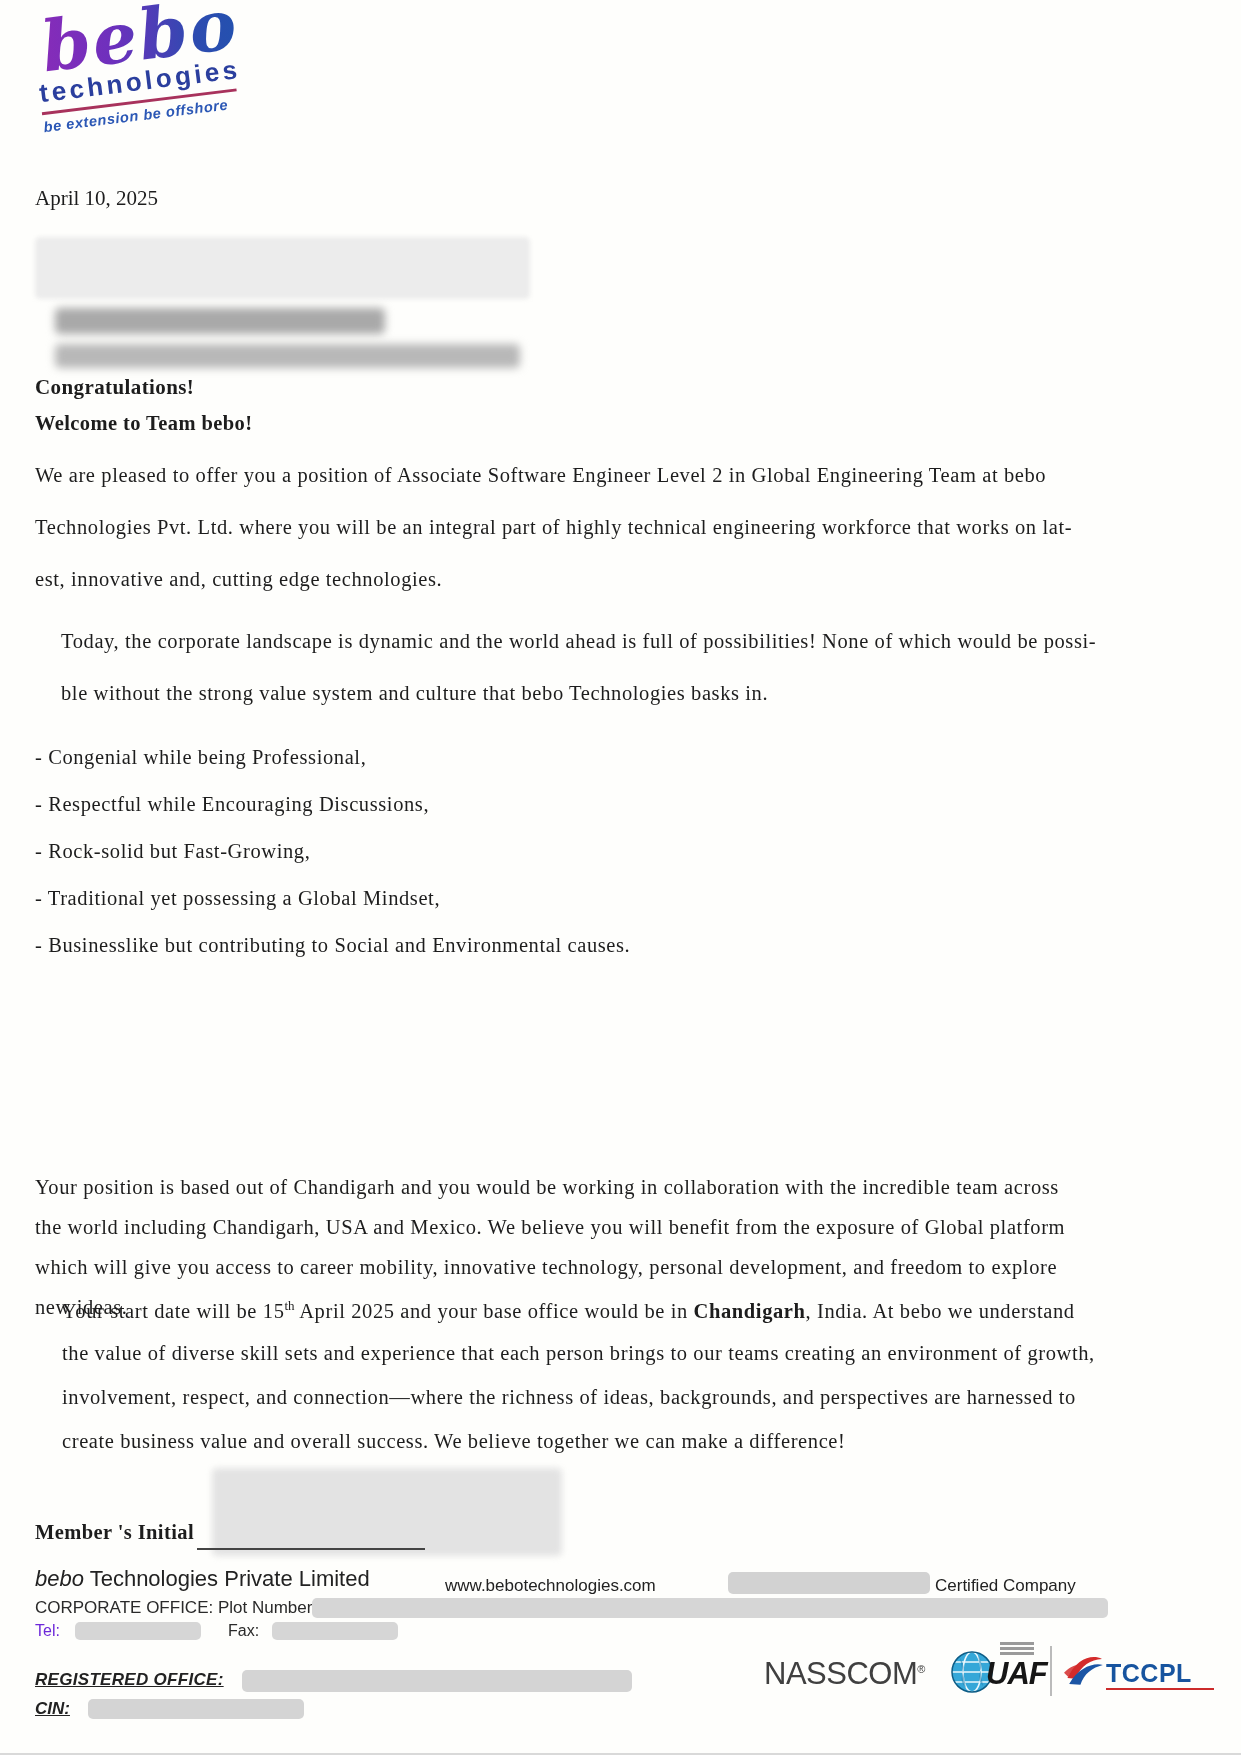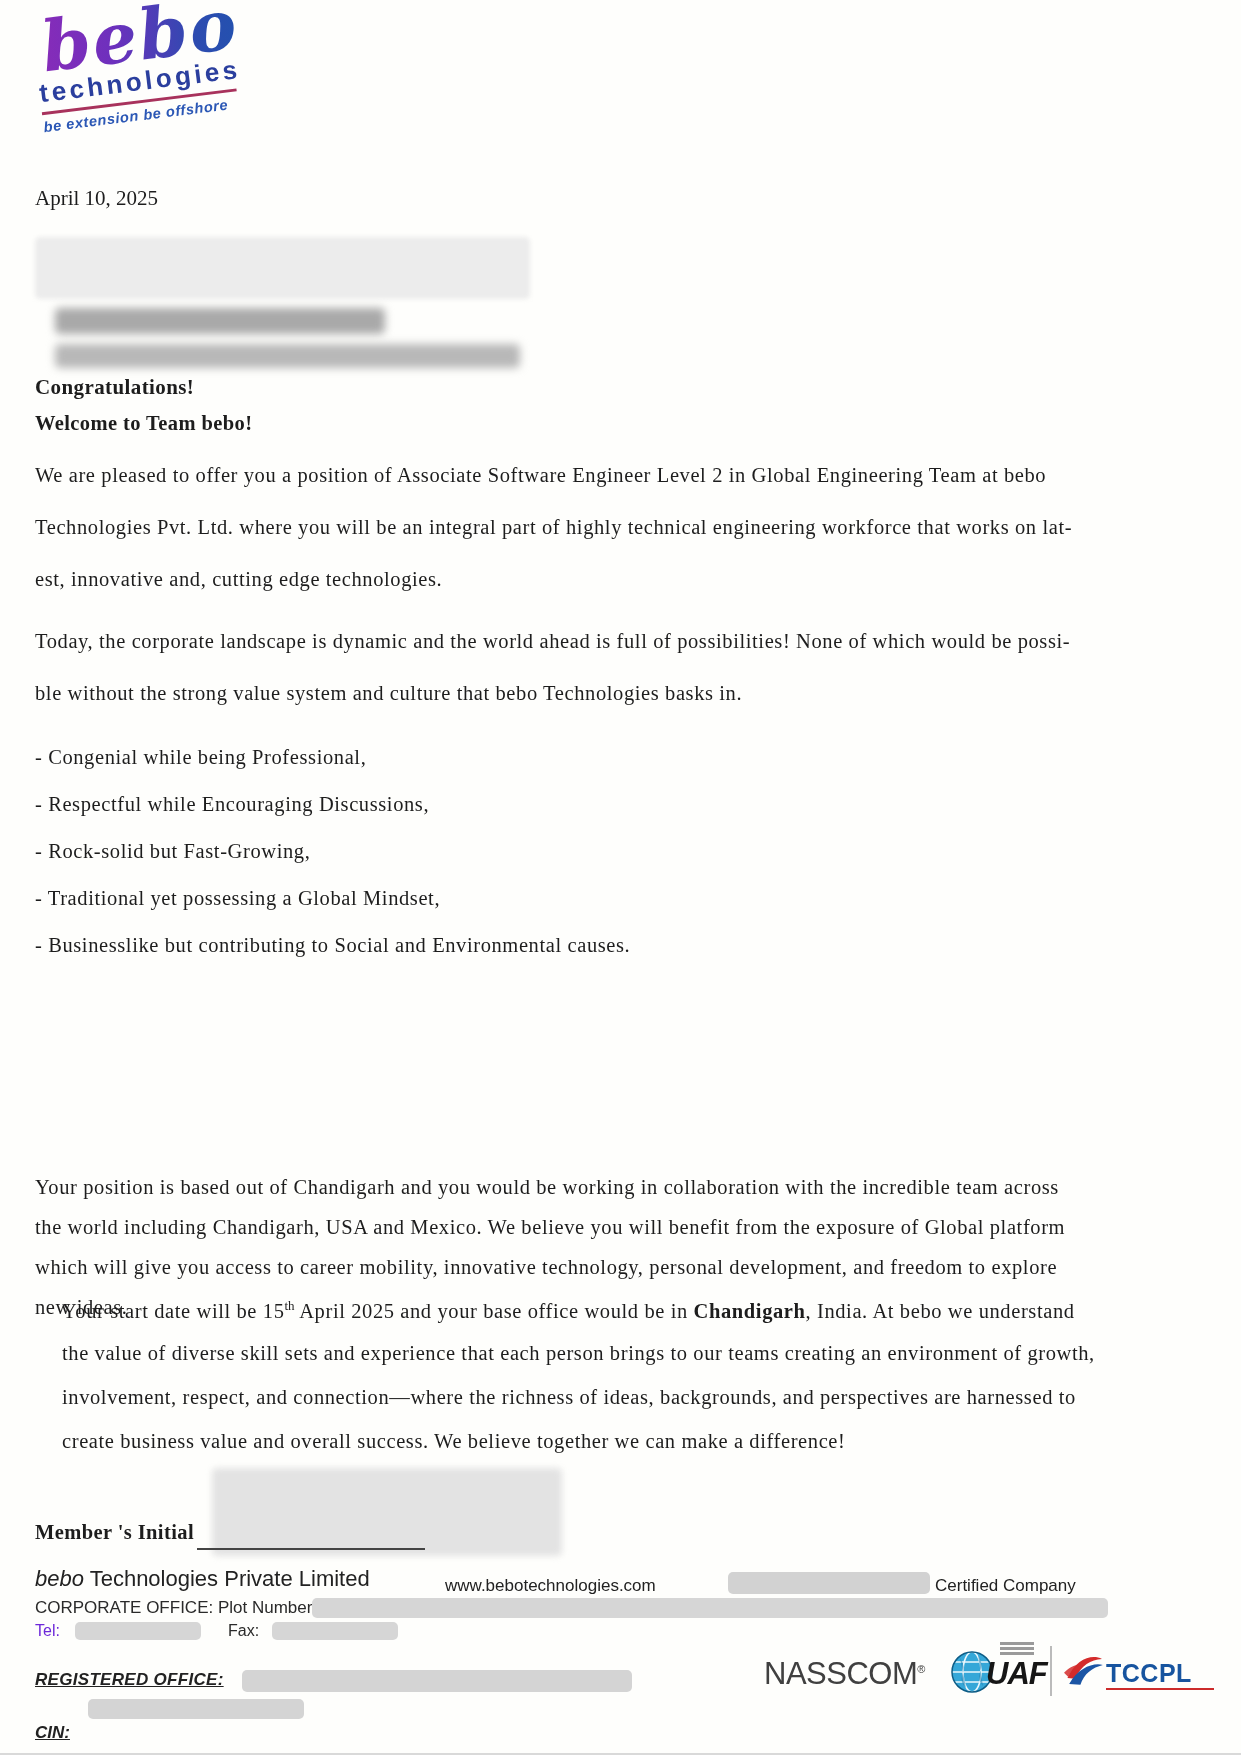--- a/index.html
+++ b/index.html
@@ -64,21 +64,21 @@
   .r-cert { left:728px; top:1572px; width:202px; height:22px; background:#d2d2d2; }
   .certified { left:935px; top:1576px; font-size:17px; color:#222; }
   .corp { left:35px; top:1598px; font-size:17px; color:#2a2a2a; }
   .r-corp { left:312px; top:1598px; width:796px; height:20px; background:#d6d6d6; }
   .telrow { left:35px; top:1622px; font-size:16px; color:#6d28d9; }
   .r-tel { left:75px; top:1622px; width:126px; height:18px; background:#d6d6d6; }
   .faxlab { left:228px; top:1622px; font-size:16px; color:#2a2a2a; }
   .r-fax { left:272px; top:1622px; width:126px; height:18px; background:#d6d6d6; }
   .regoff { left:35px; top:1670px; font-size:17px; font-weight:bold; font-style:italic; text-decoration:underline; color:#222; letter-spacing:0.3px; }
   .r-reg { left:242px; top:1670px; width:390px; height:22px; background:#d4d4d4; }
-  .cin { left:35px; top:1699px; font-size:17px; font-weight:bold; font-style:italic; text-decoration:underline; color:#222;margin-top:24px; }
+  .cin { left:35px; top:1699px; font-size:17px; font-weight:bold; font-style:italic; text-decoration:underline; color:#222; }
   .r-cin { left:88px; top:1699px; width:216px; height:20px; background:#d4d4d4; }
 
   
   .nasscom { left:764px; top:1656px; font-size:31px; font-weight:400; color:#404040; letter-spacing:-0.5px; }
   .nasscom sup { font-size:11px; vertical-align:super; }
   .uaf { left:950px; top:1650px; display:flex; align-items:center; }
   .uaf-text { font-size:31px; font-weight:900; font-style:italic; color:#161616; letter-spacing:-1px; margin-left:-8px; }
   .uaf-smallprint { position:absolute; left:50px; top:-8px; width:34px; }
   .uaf-smallprint div { height:3px; background:#9a9a9a; margin-bottom:2px; }
   .logo-divider { left:1050px; top:1646px; width:2px; height:50px; background:#bbb; }
@@ -106,21 +106,21 @@
 
   <div class="abs heading">Congratulations!</div>
   <div class="abs welcome">Welcome to Team bebo!</div>
 
   <div class="abs para lh52" style="top:464px;">
     <div class="line">We are pleased to offer you a position of Associate Software Engineer Level 2 in Global Engineering Team at bebo</div>
     <div class="line">Technologies Pvt. Ltd. where you will be an integral part of highly technical engineering workforce that works on lat-</div>
     <div class="line">est, innovative and, cutting edge technologies.</div>
   </div>
 
-  <div class="abs para lh52" style="top:630px;">
+  <div class="abs para lh52" style="top:630px;margin-left:26px;">
     <div class="line">Today, the corporate landscape is dynamic and the world ahead is full of possibilities! None of which would be possi-</div>
     <div class="line">ble without the strong value system and culture that bebo Technologies basks in.</div>
   </div>
 
   <div class="abs para lh47" style="top:746px;">
     <div class="line">- Congenial while being Professional,</div>
     <div class="line">- Respectful while Encouraging Discussions,</div>
     <div class="line">- Rock-solid but Fast-Growing,</div>
     <div class="line">- Traditional yet possessing a Global Mindset,</div>
     <div class="line">- Businesslike but contributing to Social and Environmental causes.</div>

